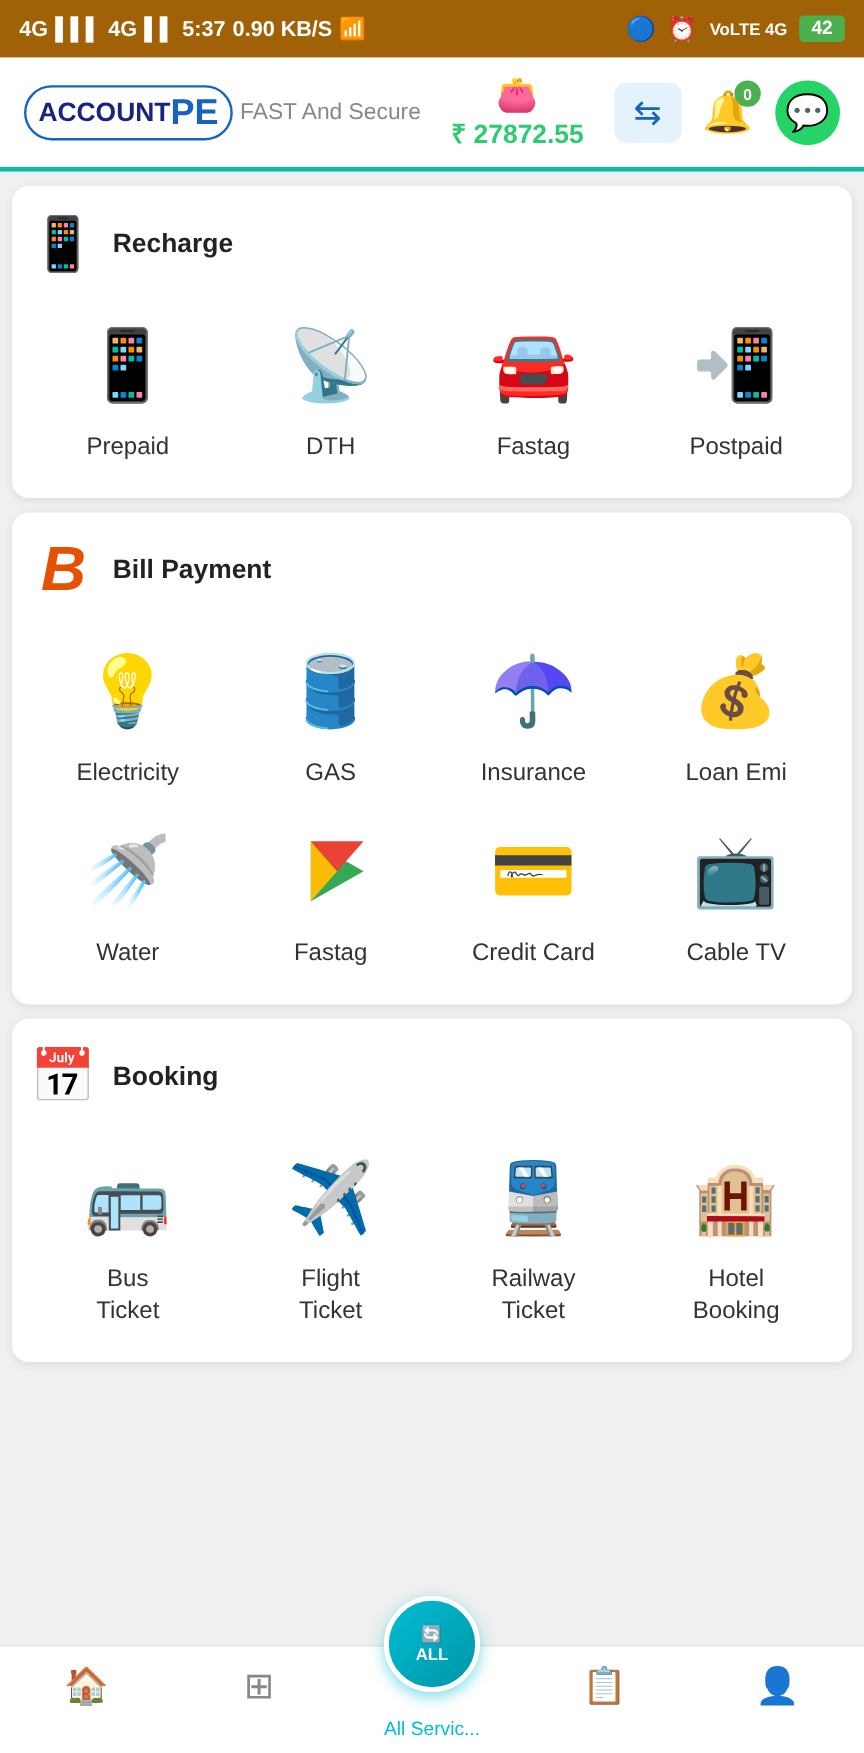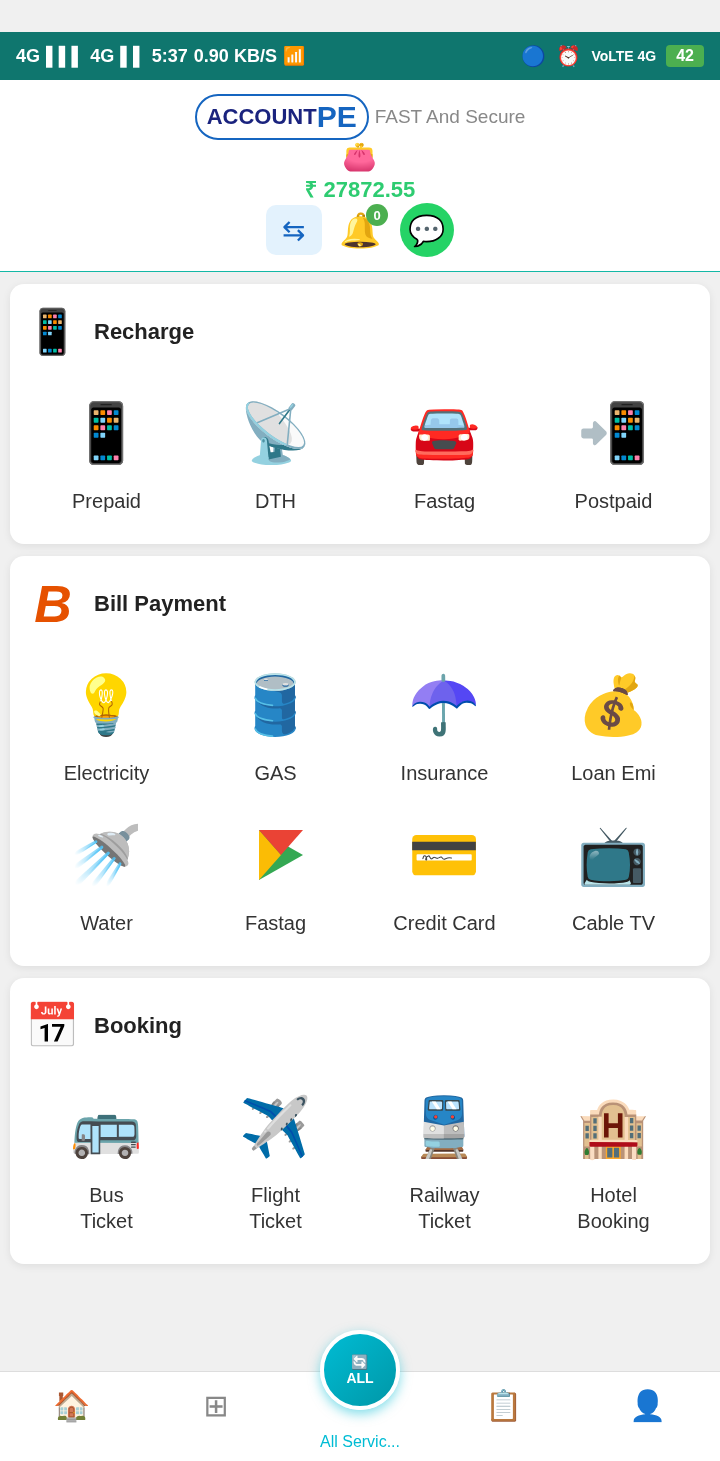--- a/index.html
+++ b/index.html
@@ -8,48 +8,46 @@
       width: 720px;
       min-height: 1461px;
       font-family: 'Segoe UI', Arial, sans-serif;
       background: #f0f0f0;
       position: relative;
       overflow-x: hidden;
     }
 
     
     .status-bar {
-      background: #0f766e;
+      background: #a16207;
       color: white;
       height: 48px;
       display: flex;
       align-items: center;
       justify-content: space-between;
       padding: 0 16px;
       font-size: 22px;
       font-weight: bold;
-      margin-top: 32px;
     }
     .status-left { display: flex; align-items: center; gap: 6px; font-size: 18px; }
     .status-right { display: flex; align-items: center; gap: 10px; font-size: 20px; }
     .battery-icon {
       display: inline-flex; align-items: center; justify-content: center;
       background: #4CAF50; border-radius: 4px; padding: 2px 10px;
       font-size: 16px; color: white; font-weight: bold;
     }
 
     
     .header {
       background: white;
       display: flex;
       align-items: center;
       justify-content: space-between;
       padding: 14px 20px;
-      border-bottom: 1px solid #14b8a6;
-      flex-direction: column;
+      border-bottom: 4px solid #14b8a6;
     }
     .logo-area { display: flex; align-items: center; gap: 6px; }
     .logo-sub { font-size: 19px; color: #888; }
     .balance-area { display: flex; flex-direction: column; align-items: center; }
     .balance-icon { font-size: 28px; color: #2ecc71; }
     .balance-amount { font-size: 22px; font-weight: bold; color: #2ecc71; }
     .header-icons { display: flex; align-items: center; gap: 18px; }
     .transfer-icon {
       width: 56px; height: 50px;
       background: #e3f2fd; border-radius: 10px;

